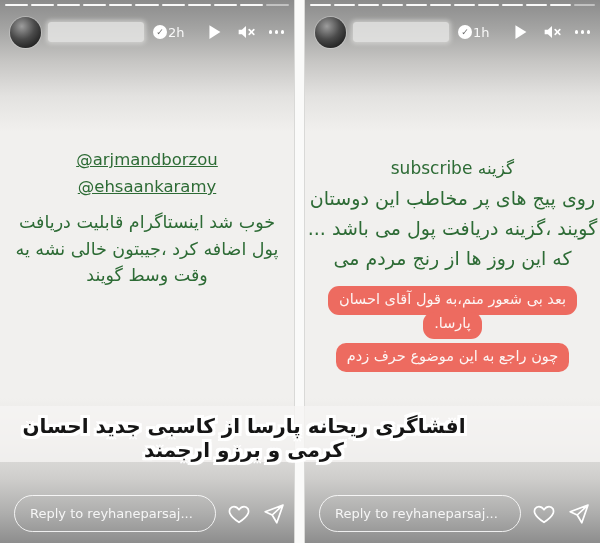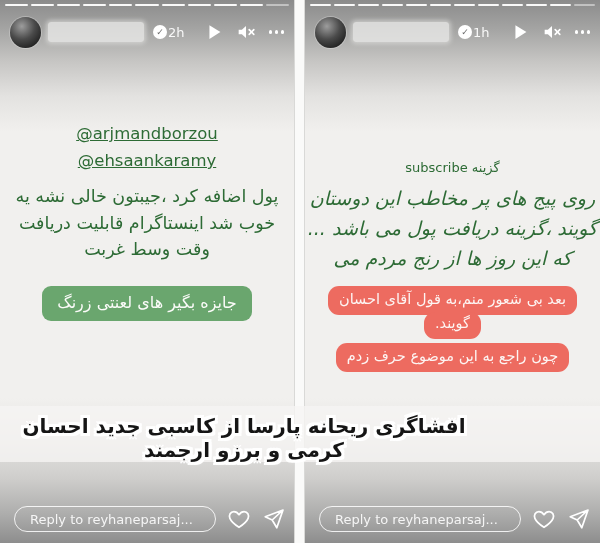--- a/index.html
+++ b/index.html
@@ -35,62 +35,62 @@
     color:#6b6b6b; font-size:9px; line-height:14px; text-align:center; font-weight:bold; flex:0 0 auto;
   }
   .timestamp { margin-left:1px; color:rgba(255,255,255,0.92); font-size:13px; }
   .header .spacer { flex:1; }
   .hicon { width:22px; height:22px; cursor:pointer; flex:0 0 auto; }
   .hicon + .hicon, .dots { margin-left:10px; }
   .dots { display:flex; gap:2.5px; align-items:center; cursor:pointer; padding:4px 2px; }
   .dots i { width:3.5px; height:3.5px; border-radius:50%; background:#fff; display:block; }
 
   .content { position:absolute; left:0; right:0; text-align:center; }
-  .panel-left-content  { top:120px; }
+  .panel-left-content  { top:146px; }
   .panel-right-content { top:153px; direction:rtl; }
 
   .mention {
     display:block; color:#2d6b35; font-size:16.5px; line-height:27px;
     text-decoration:underline; font-weight:500; cursor:pointer;
   }
   .green-line { display:block; direction:rtl; color:#2d6b35; font-size:17.5px; line-height:26.5px; }
   .panel-left-content .body-lines { margin-top:9px; }
   .sticker-button {
     display:inline-block; margin-top:23px; background:#6aa66e; color:#fbfbf9;
     font-size:16px; padding:7px 15px 9px; border-radius:9px; cursor:pointer; direction:rtl;
   }
 
-  .panel-right-content .green-line { font-size:19px; line-height:30px;font-style:italic; }
-  .title-line { display:block; direction:rtl; color:#2d6b35; font-size:13px; line-height:30px; }
+  .panel-right-content .green-line { font-size:19px; line-height:30px; }
+  .title-line { display:block; direction:rtl; color:#2d6b35; font-size:17px; line-height:30px; }
 
   .highlight-block { margin-top:13px; line-height:1; }
   .red-pill {
     display:inline-block; background:#ed6b60; color:#fdf5f3;
     font-size:14.5px; line-height:19px; padding:4px 11px 6px; border-radius:11px; direction:rtl;
   }
   .red-pill.row2 { margin-top:-3px; padding-top:2px; }
-  .red-pill.row3 { margin-top:4px; }
+  .red-pill.row3 { margin-top:4px;border-radius:10px; }
 
   .caption-strip {
     position:absolute; left:0; top:406px; width:600px; height:56px;
     background:rgba(246,245,243,0.78); z-index:5;
   }
   .caption-text {
     position:absolute; left:0; top:414px; width:488px; text-align:center; z-index:6;
     direction:rtl; color:#151515; font-size:20px; font-weight:bold; letter-spacing:0.5px;
     text-shadow:
       -3px -3px 0 #fff, 3px -3px 0 #fff, -3px 3px 0 #fff, 3px 3px 0 #fff,
       -3px 0 0 #fff, 3px 0 0 #fff, 0 -3px 0 #fff, 0 3px 0 #fff,
       -2px -2px 0 #fff, 2px -2px 0 #fff, -2px 2px 0 #fff, 2px 2px 0 #fff,
       0 0 6px rgba(255,255,255,0.9);
   }
 
   .reply-bar { position:absolute; left:14px; right:9px; bottom:11px; display:flex; align-items:center; gap:11px; z-index:7; }
   .reply-input {
-    flex:1; height:26px; border-radius:19px; border:1.5px solid rgba(255,255,255,0.85);
+    flex:1; height:37px; border-radius:19px; border:1.5px solid rgba(255,255,255,0.85);
     background:transparent; outline:none; padding:0 15px;
     color:#ffffff; font-size:13px; font-family:"DejaVu Sans", sans-serif;
   }
   .reply-input::placeholder { color:rgba(252,252,252,0.92); opacity:1; }
   .action-icon { width:24px; height:24px; cursor:pointer; flex:0 0 auto; }
 </style>
 </head>
 <body>
 
 <div class="story-panel left">
@@ -126,25 +126,24 @@
         <i></i>
         <i></i>
         <i></i>
       </div>
   </div>
 
   <div class="content panel-left-content">
     <span class="mention">@arjmandborzou</span>
     <span class="mention">@ehsaankaramy</span>
     <div class="body-lines">
+      <span class="green-line">خوب شد اینستاگرام قابلیت دریافت</span>
       <span class="green-line">پول اضافه کرد ،جیبتون خالی نشه یه</span>
-      <span class="green-line">خوب شد اینستاگرام قابلیت دریافت</span>
-      <span class="green-line">وقت وسط غربت</span>
-    </div>
-    <div class="sticker-button">جایزه بگیر های لعنتی زرنگ</div>
+      <span class="green-line">وقت وسط گویند</span>
+    </div>
   </div>
 
   <div class="reply-bar">
     <input class="reply-input" type="text" placeholder="Reply to reyhaneparsaj..." style="">
     <svg class="action-icon" viewBox="0 0 24 24">
       <path d="M12 20.3S4.6 15.6 2.9 11.4C1.6 8.1 3.4 4.6 6.9 4.6c2.2 0 3.8 1.2 5.1 3.1 1.3-1.9 2.9-3.1 5.1-3.1 3.5 0 5.3 3.5 4 6.8C19.4 15.6 12 20.3 12 20.3z" fill="none" stroke="#ffffff" stroke-width="1.7" stroke-linejoin="round"></path>
     </svg>
     <svg class="action-icon" viewBox="0 0 24 24">
       <path d="M21 3L3.2 9.8l7 3.2L21 3zM21 3l-6.2 17.8-4.6-7.8" fill="none" stroke="#ffffff" stroke-width="1.7" stroke-linejoin="round" stroke-linecap="round"></path>
     </svg>
@@ -188,21 +187,21 @@
       </div>
   </div>
 
   <div class="content panel-right-content">
     <span class="title-line">گزینه subscribe</span>
     <span class="green-line">روی پیج های پر مخاطب این دوستان</span>
     <span class="green-line">گویند ،گزینه دریافت پول می باشد ...</span>
     <span class="green-line">که این روز ها از رنج مردم می</span>
     <div class="highlight-block">
       <span class="red-pill">بعد بی شعور منم،به قول آقای احسان</span><br>
-      <span class="red-pill row2">گویند.</span><br>
+      <span class="red-pill row2">پارسا.</span><br>
       <span class="red-pill row3">چون راجع به این موضوع حرف زدم</span>
     </div>
   </div>
 
   <div class="reply-bar">
     <input class="reply-input" type="text" placeholder="Reply to reyhaneparsaj..." style="">
     <svg class="action-icon" viewBox="0 0 24 24">
       <path d="M12 20.3S4.6 15.6 2.9 11.4C1.6 8.1 3.4 4.6 6.9 4.6c2.2 0 3.8 1.2 5.1 3.1 1.3-1.9 2.9-3.1 5.1-3.1 3.5 0 5.3 3.5 4 6.8C19.4 15.6 12 20.3 12 20.3z" fill="none" stroke="#ffffff" stroke-width="1.7" stroke-linejoin="round"></path>
     </svg>
     <svg class="action-icon" viewBox="0 0 24 24">

